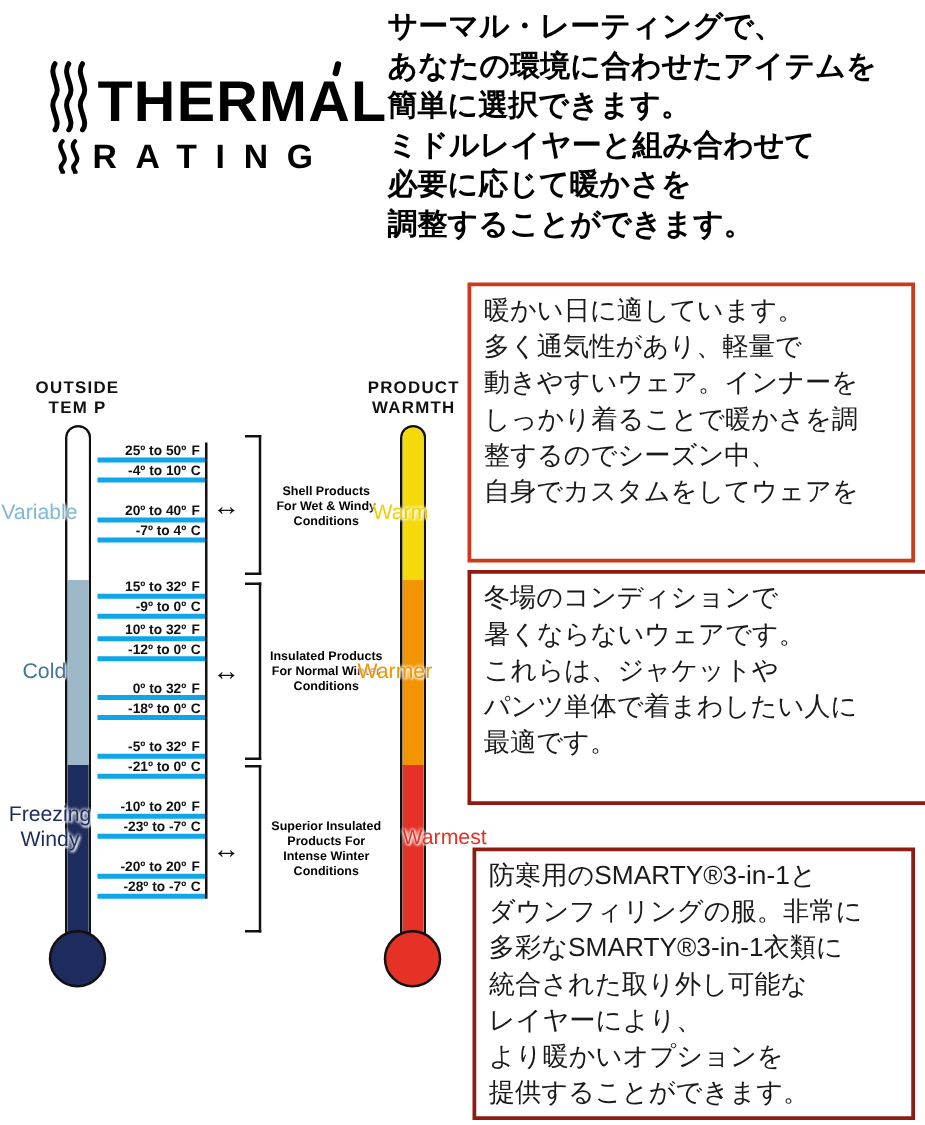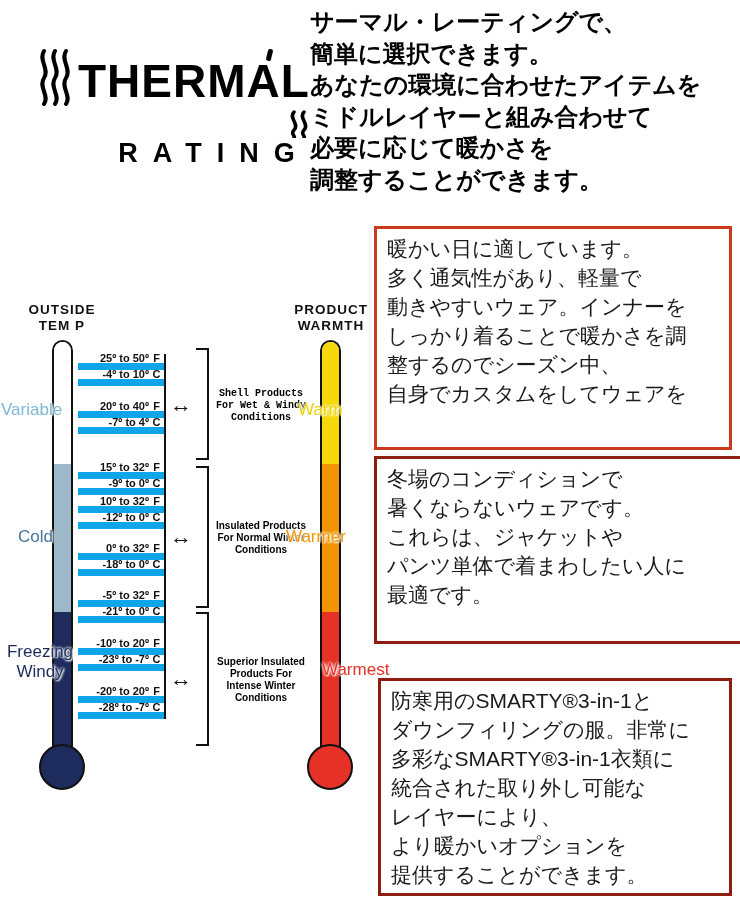--- a/index.html
+++ b/index.html
@@ -6,38 +6,38 @@
   body { background:#fff; }
   .page {
     position:relative; width:740px; height:900px; background:#ffffff;
     overflow:hidden; font-family:"Liberation Sans", sans-serif; color:#111;
   }
   
   .logo { position:absolute; left:36px; top:48px; color:#000; }
   .logo-row1 { display:flex; align-items:flex-end; }
   .logo-title { position:relative; font-size:46px; font-weight:bold; letter-spacing:1px; line-height:50px; margin-left:4px; }
   .logo-accent { position:absolute; right:38px; top:-7px; width:5px; height:12px; background:#000; border-radius:2px; transform:rotate(14deg); }
-  .logo-row2 { display:flex; align-items:flex-end; margin-top:4px; margin-left:6px;flex-direction:column; }
+  .logo-row2 { display:flex; align-items:center; margin-top:4px; margin-left:6px; }
   .logo-subtitle { font-size:27px; font-weight:bold; letter-spacing:15px; margin-left:8px; line-height:30px; }
   
   .intro { position:absolute; left:310px; top:6px; width:430px; font-size:24px; font-weight:bold; line-height:31.5px; color:#000; }
   
   .thermo-title { position:absolute; width:100px; text-align:center; font-size:13.5px; font-weight:bold; letter-spacing:1px; line-height:16px; color:#111; }
   
   .tube { position:absolute; top:340px; width:21px; height:412px; border:2.5px solid #111; border-bottom:none;
           border-radius:11px 11px 0 0; overflow:hidden; display:flex; flex-direction:column; z-index:1; }
   .seg1 { height:122px; } .seg2 { height:148px; } .seg3 { flex:1; }
   .bulb { position:absolute; top:744px; width:46px; height:46px; border:2.5px solid #111; border-radius:50%; z-index:2; }
   
   .zone-label { position:absolute; font-size:17px; z-index:5; white-space:nowrap;
                 text-shadow:0 0 3px #fff, 0 0 3px #fff, 1px 1px 2px #fff; }
   .zone-label.two-line { white-space:normal; width:72px; text-align:center; line-height:20px; }
   
   .trow { position:absolute; left:78px; width:86px; font-size:11px; font-weight:bold; color:#111; }
-  .tline { display:flex; justify-content:flex-end; align-items:center; border-bottom:7px solid #0ea5e9; height:16px; line-height:15px; }
+  .tline { display:flex; justify-content:flex-end; align-items:flex-start; border-bottom:4px solid #0ea5e9; height:16px; line-height:15px; }
   .tunit { width:15px; text-align:center; }
   .scale-vline { position:absolute; left:164px; top:354px; height:365px; width:0; border-left:2px solid #111; }
   
   .range-arrow { position:absolute; left:167px; width:28px; text-align:center; font-size:22px; font-weight:bold; line-height:26px; color:#111; }
   .bracket { position:absolute; left:196px; width:13px; border:2px solid #111; border-left:none; }
   .product { position:absolute; left:210px; width:102px; text-align:center; font-size:10px; font-weight:bold; line-height:12px; color:#000; }
   .product div { white-space:nowrap; }
   
   .desc-box { position:absolute; background:#fff; border:3px solid #8e1c10; padding:5px 10px;
               font-size:21px; line-height:29px; color:#1a1a1a; z-index:3; }
@@ -65,22 +65,22 @@
       <svg class="waves" width="24" height="28" viewBox="0 0 24 28">
         <path d="M8 2 C2 8 14 14 8 20 C4 24 10 27 8 27" stroke="#000" stroke-width="3.5" fill="none" stroke-linecap="round"></path>
         <path d="M18 2 C12 8 24 14 18 20 C14 24 20 27 18 27" stroke="#000" stroke-width="3.5" fill="none" stroke-linecap="round"></path>
       </svg>
       <div class="logo-subtitle">RATING</div>
     </div>
   </div>
 
   <div class="intro">
     <div>サーマル・レーティングで、</div>
+    <div>あなたの環境に合わせたアイテムを</div>
     <div>簡単に選択できます。</div>
-    <div>あなたの環境に合わせたアイテムを</div>
     <div>ミドルレイヤーと組み合わせて</div>
     <div>必要に応じて暖かさを</div>
     <div>調整することができます。</div>
   </div>
 
   <div class="thermo-title" style="left:12px; top:302px;">
     <div>OUTSIDE</div>
     <div>TEM P</div>
   </div>
 
@@ -195,21 +195,21 @@
   </div>
 
   <div class="range-arrow" style="top:392px;">↔</div>
   <div class="range-arrow" style="top:524px;">↔</div>
   <div class="range-arrow" style="top:666px;">↔</div>
 
   <div class="bracket" style="top:348px; height:112px;"></div>
   <div class="bracket" style="top:466px; height:142px;"></div>
   <div class="bracket" style="top:612px; height:134px;"></div>
 
-  <div class="product" style="top:388px;font-family:Liberation Mono, monospace;">
+  <div class="product" style="top:388px;">
     <div>Shell Products</div>
     <div>For Wet &amp; Windy</div>
     <div>Conditions</div>
   </div>
   <div class="product" style="top:520px;">
     <div>Insulated Products</div>
     <div>For Normal Winter</div>
     <div>Conditions</div>
   </div>
   <div class="product" style="top:656px;">

